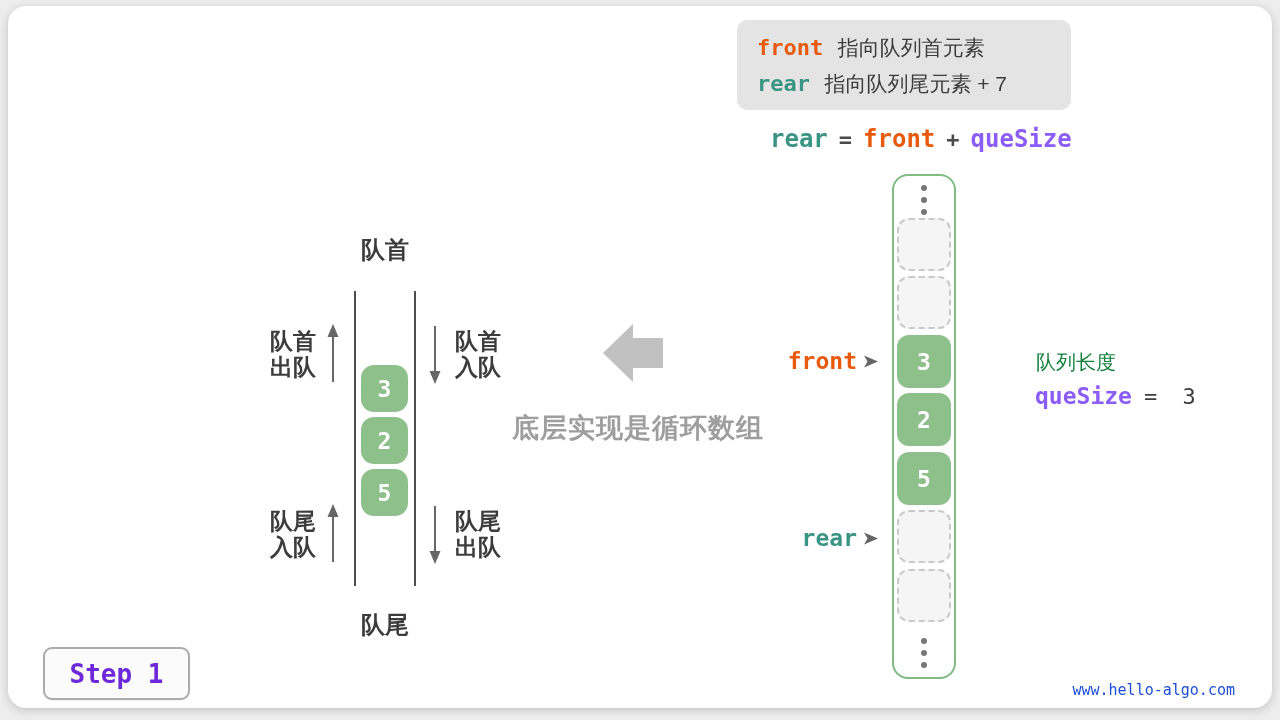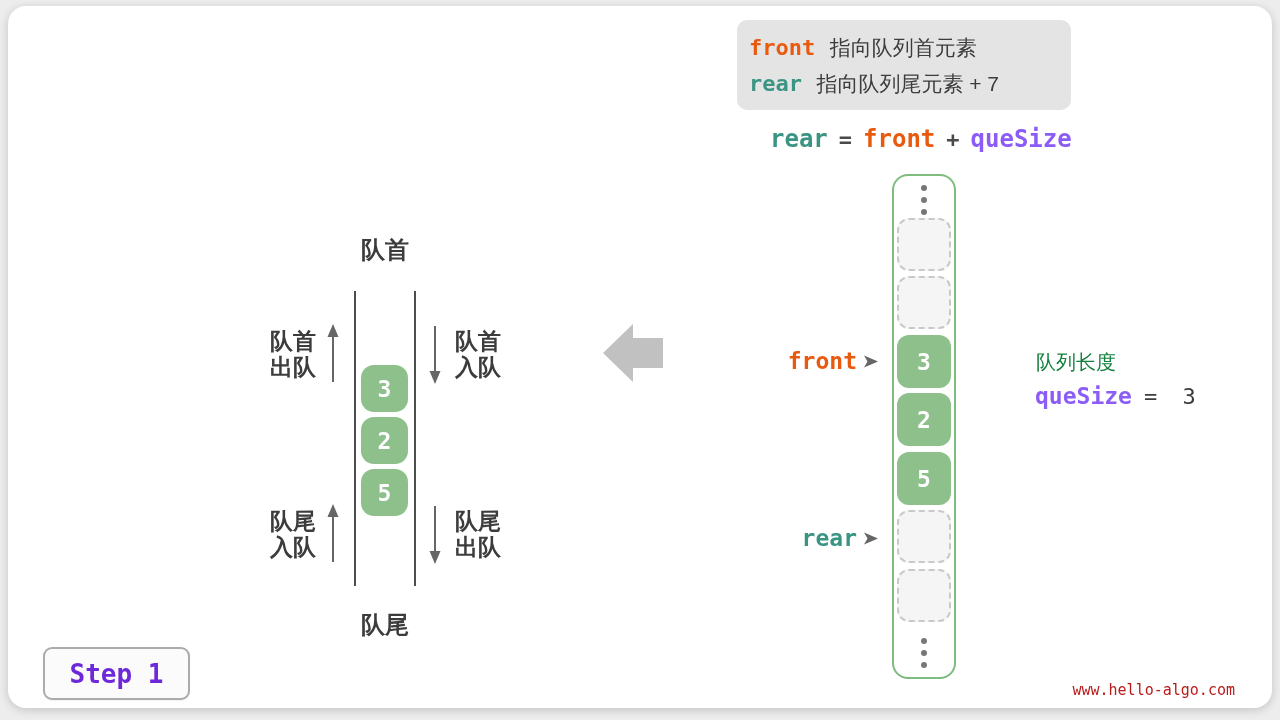--- a/index.html
+++ b/index.html
@@ -12,21 +12,21 @@
     background: #FFFFFF; border-radius: 18px;
     box-shadow: 0 2px 10px rgba(0,0,0,0.18);
   }
   .abs { position: absolute; }
   .mono { font-family: "DejaVu Sans Mono", "Liberation Mono", monospace; }
   .cjk  { font-family: "Liberation Sans", sans-serif; }
 
   
   .legend {
     left: 729px; top: 14px; width: 334px; height: 90px;
-    background: #E4E4E4; border-radius: 10px; padding: 10px 0 0 12px;
+    background: #E4E4E4; border-radius: 10px; padding: 10px 0 0 20px;
   }
   .legend-row { height: 36px; line-height: 36px; white-space: nowrap; }
   .tok { font-weight: bold; font-size: 22px; }
   .tok-front { color: #E85B0E; }
   .tok-rear  { color: #3A9483; }
   .tok-quesize { color: #8b5cf6; }
   .legend-desc { color: #3C3C3C; font-size: 21px; margin-left: 10px; }
 
   
   .formula { left: 762px; top: 119px; font-size: 24px; white-space: nowrap; }
@@ -81,21 +81,21 @@
 
   
   .step-badge {
     left: 35px; top: 641px; width: 147px; height: 53px;
     background: #FBFBFB; border: 2px solid #ABABAB; border-radius: 9px;
     display: flex; align-items: center; justify-content: center;
     color: #6d28d9; font-weight: bold; font-size: 26px;
     box-shadow: 0 1px 2px rgba(0,0,0,0.06);
   }
 
-  .watermark { right: 37px; top: 675px; color: #b91c1c; font-size: 15px; }
+  .watermark { right: 37px; top: 675px; color: #1d4ed8; font-size: 15px; }
 
   svg { display: block; }
 </style>
 </head>
 <body>
 
 <div class="canvas">
   <div class="card">
 
     <div class="abs legend">
@@ -155,20 +155,21 @@
     <div class="abs cjk action-label al-left" style="left:447px; top:502px;">
       <div>队尾</div>
       <div>出队</div>
     </div>
 
     <svg class="abs" style="left:595px; top:318px;" width="61" height="58" viewBox="0 0 61 58">
       <polygon points="0,29 30,0 30,14 60,14 60,44 30,44 30,58" fill="#C1C1C1"></polygon>
     </svg>
 
     <div class="abs caption cjk">
+      <div>底层实现是循环数组</div>
     </div>
 
     <div class="abs arr-container"></div>
 
     <div class="abs ellipsis" style="top:179px;">
       <div class="dot"></div>
         <div class="dot"></div>
         <div class="dot"></div>
     </div>
 

